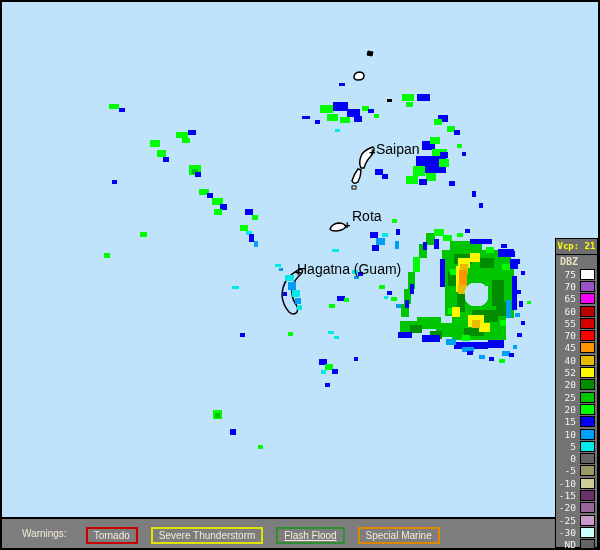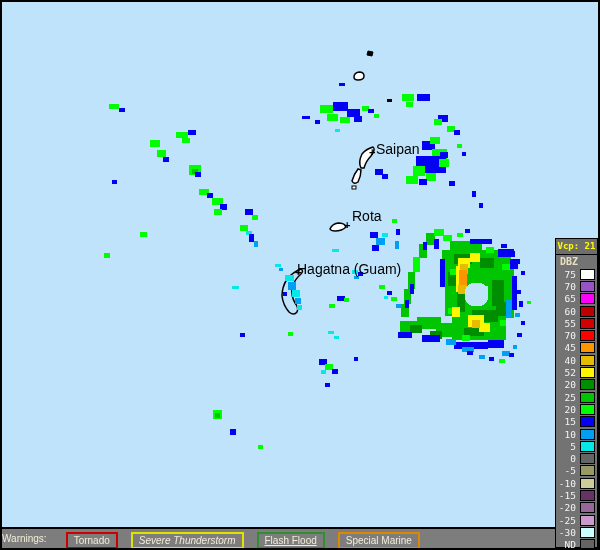--- a/index.html
+++ b/index.html
@@ -14,23 +14,23 @@
   .legend{position:absolute;top:236px;right:0;bottom:0;width:43px;background:#737373;
           border:1px solid #000;box-sizing:border-box;z-index:6;}
   .vcp{height:15px;background:#6e6e6e;border-bottom:1px solid #000;color:#ffff00;
        font:bold 9px "DejaVu Sans Mono",monospace;text-align:center;line-height:15px;}
   .dbz-header{color:#e8dfc0;font:bold 10px "DejaVu Sans Mono",monospace;text-align:right;
               padding:1px 19px 0 0;height:12px;}
   .legend-row{display:flex;align-items:center;justify-content:flex-end;height:12.3px;padding-right:2px;}
   .legend-row .lbl{color:#f4f4f4;font:9.5px "DejaVu Sans Mono",monospace;width:20px;
                    text-align:right;margin-right:4px;}
   .legend-row .box{width:15px;height:11px;border:1px solid #000;box-sizing:border-box;flex:none;}
-  .bottombar{position:absolute;left:0;right:0;bottom:0;height:21px;background:#7d7d7d;
+  .bottombar{position:absolute;left:0;right:0;bottom:0;height:31px;background:#7d7d7d;
              border-top:2px solid #000;display:flex;align-items:center;box-sizing:border-box;
-             padding-left:0;z-index:4;}
+             padding-left:20px;z-index:4;}
   .warn-label{color:#f2ecd8;font-size:10px;margin-right:6px;}
   .warnbtn{background:#7d7d7d;color:#f2ecd8;font-size:10px;line-height:11px;padding:1px 6px;
            border:2px solid #fff;margin-left:13px;cursor:pointer;white-space:nowrap;text-align:right;}
 </style>
 </head>
 <body>
 
 <div class="frame">
 
   <svg class="layer" id="radar-cells" width="600" height="550" viewBox="0 0 600 550" shape-rendering="crispEdges">
@@ -337,16 +337,16 @@
         </div>
         <div class="legend-row">
           <span class="lbl">ND</span>
           <span class="box" style="background: rgb(100, 100, 100);"></span>
         </div>
       </div>
   </div>
 
   <div class="bottombar">
     <span class="warn-label">Warnings:</span>
-    <span id="warning-buttons"><span class="warnbtn" style="border-color: rgb(204, 0, 0);">Tornado</span><span class="warnbtn" style="border-color: rgb(226, 226, 0); font-style: italic;">Severe Thunderstorm</span><span class="warnbtn" style="border-color: rgb(47, 143, 47); text-decoration: underline;">Flash Flood</span><span class="warnbtn" style="border-color: rgb(221, 136, 0);">Special Marine</span></span>
+    <span id="warning-buttons"><span class="warnbtn" style="border-color: rgb(204, 0, 0);">Tornado</span><span class="warnbtn" style="border-color: rgb(226, 226, 0);">Severe Thunderstorm</span><span class="warnbtn" style="border-color: rgb(47, 143, 47); text-decoration: underline;">Flash Flood</span><span class="warnbtn" style="border-color: rgb(221, 136, 0);">Special Marine</span></span>
   </div>
 
 </div>
 
 </body></html>

